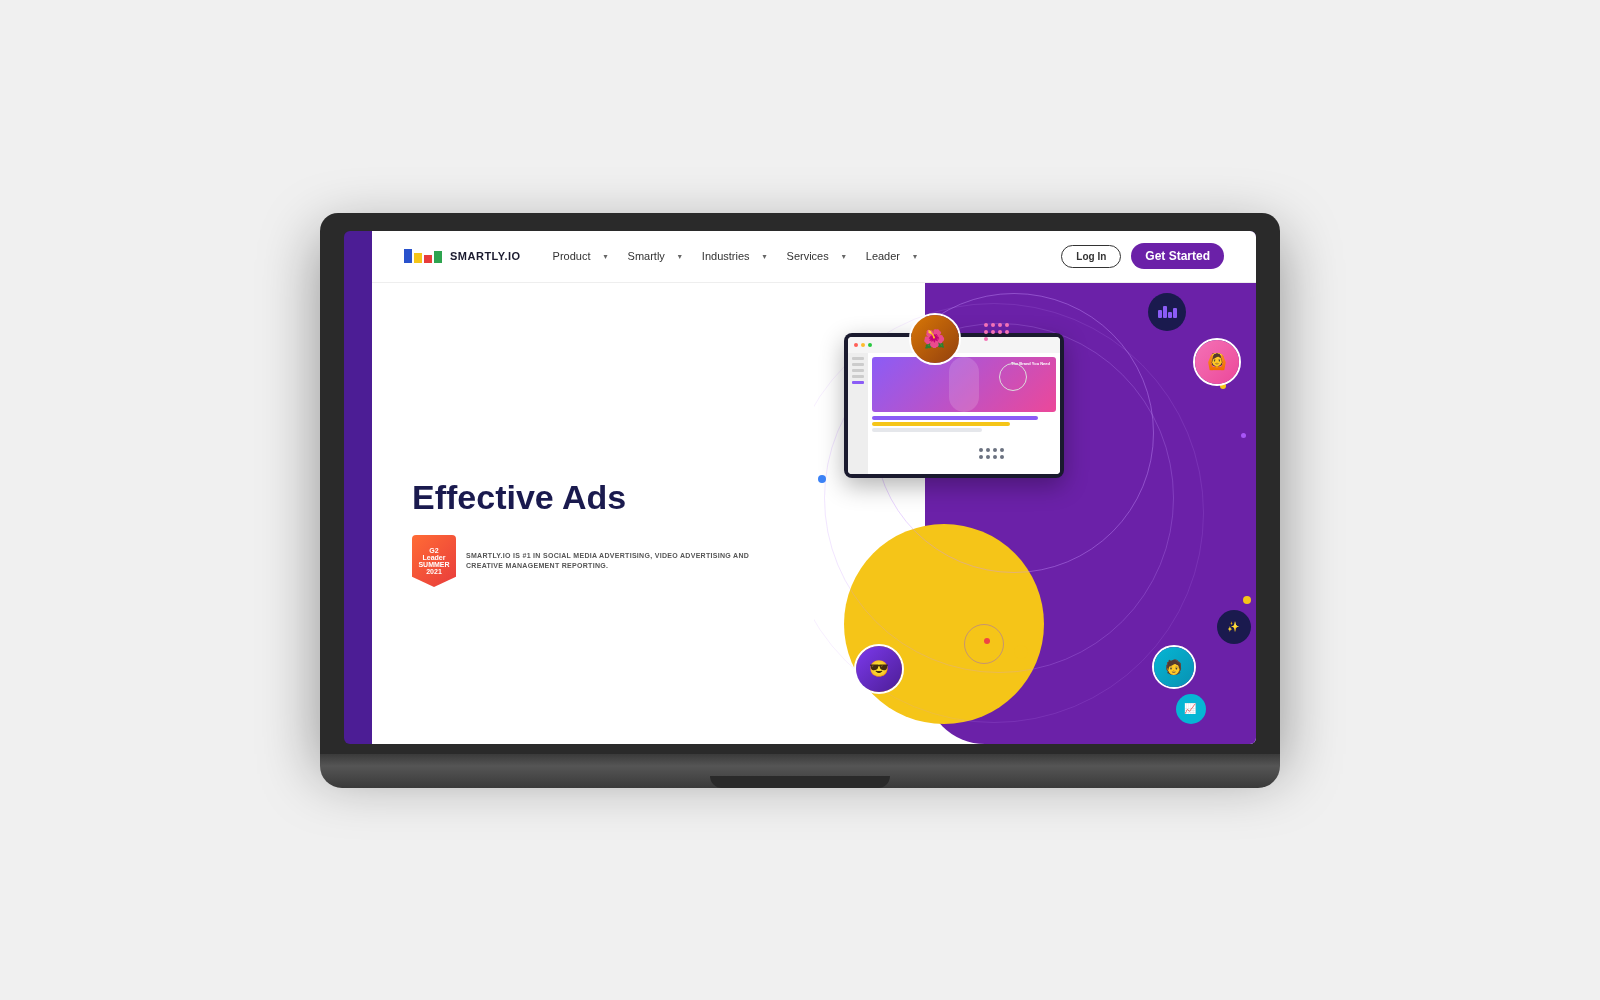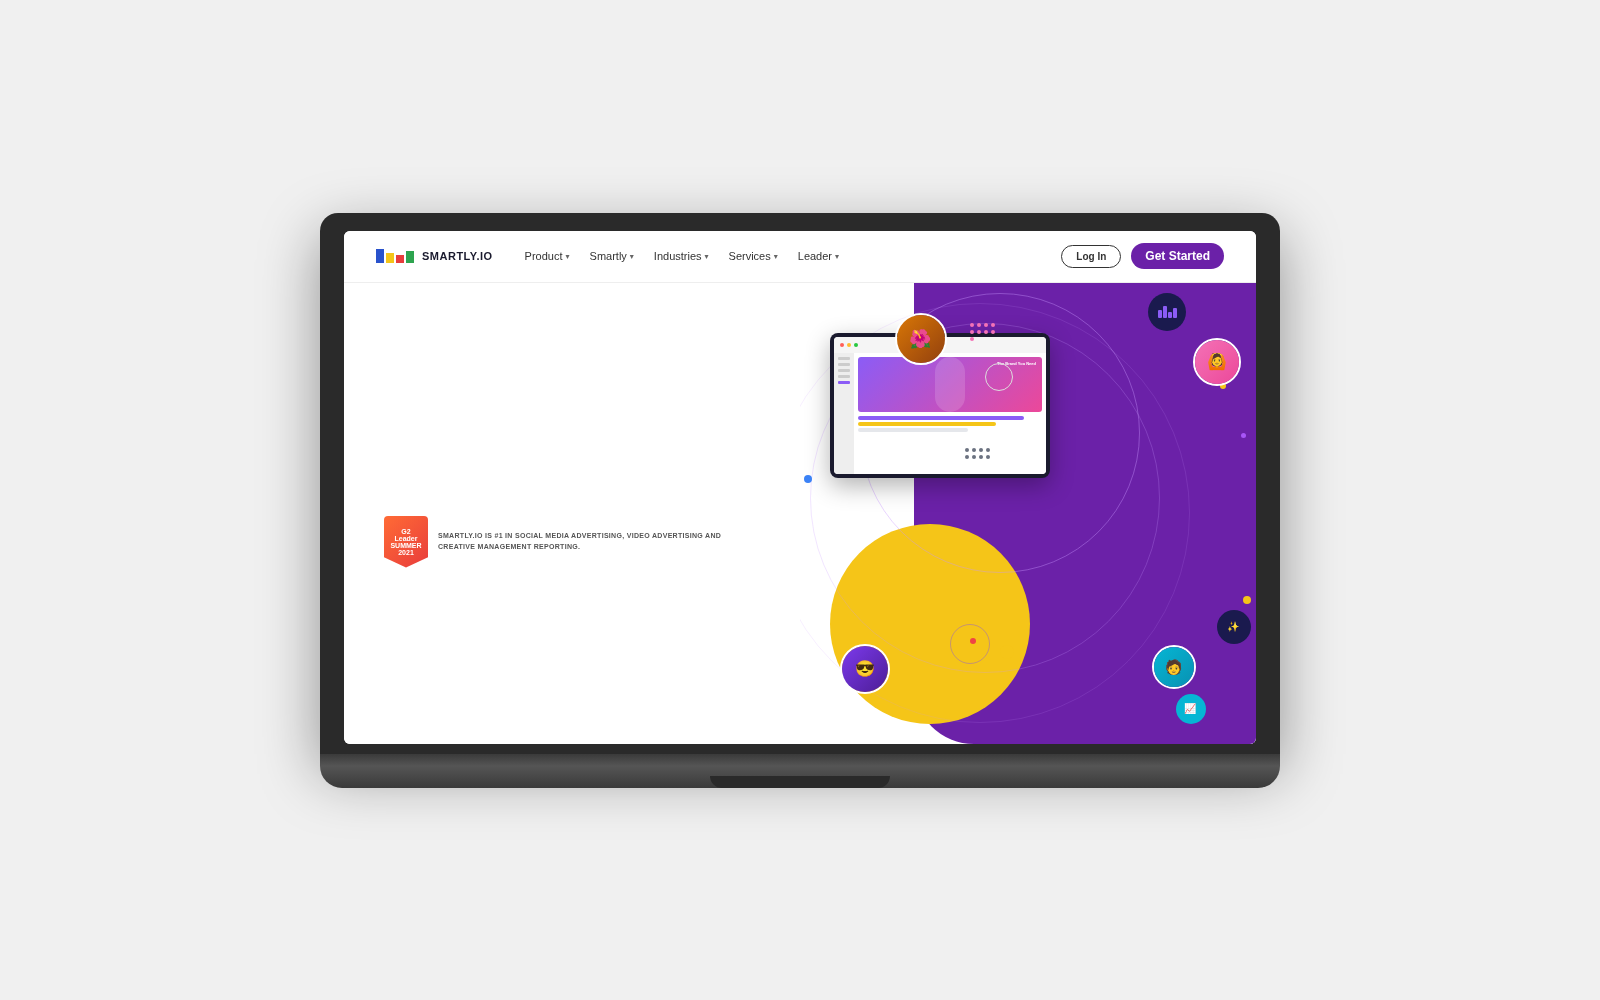--- a/index.html
+++ b/index.html
@@ -19,26 +19,27 @@
     }
 
     .laptop-screen-bezel {
       background: #2a2a2a;
       border-radius: 18px 18px 0 0;
       padding: 18px 24px 10px 24px;
       box-shadow: 0 20px 60px rgba(0,0,0,0.4);
     }
 
     .laptop-screen {
-      background: #ffffff;
+      background: #4c1d95;
       border-radius: 6px;
       overflow: hidden;
       width: 100%;
       aspect-ratio: 16/9;
       position: relative;
+      padding-left: 28px;
     }
 
     .laptop-hinge {
       background: linear-gradient(to bottom, #3a3a3a, #555);
       height: 12px;
       width: 100%;
     }
 
     .laptop-base {
       background: linear-gradient(to bottom, #555, #3a3a3a);
@@ -112,21 +113,21 @@
     .nav-links {
       display: flex;
       align-items: center;
       gap: 20px;
       flex: 1;
     }
 
     .nav-item {
       display: flex;
       align-items: center;
-      gap: 3px;
+      gap: 13px;
       font-size: 11px;
       font-weight: 500;
       color: #333;
       cursor: pointer;
     }
 
     .nav-item .chevron {
       font-size: 8px;
       color: #666;
     }
@@ -470,20 +471,21 @@
             <button class="btn-login">Log In</button>
             <button class="btn-get-started">Get Started</button>
           </div>
         </nav>
 
         <div class="hero">
 
           <div class="hero-content">
             <h1 class="hero-title">
               <br>
+              <span>Effective Ads</span>
             </h1>
 
 
             <div class="g2-badge">
               <div class="g2-shield">
                 <div class="g2-shield-text">G2</div>
                 <div class="g2-shield-text">Leader</div>
                 <div class="g2-shield-text">SUMMER</div>
                 <div class="g2-shield-text">2021</div>
               </div>

